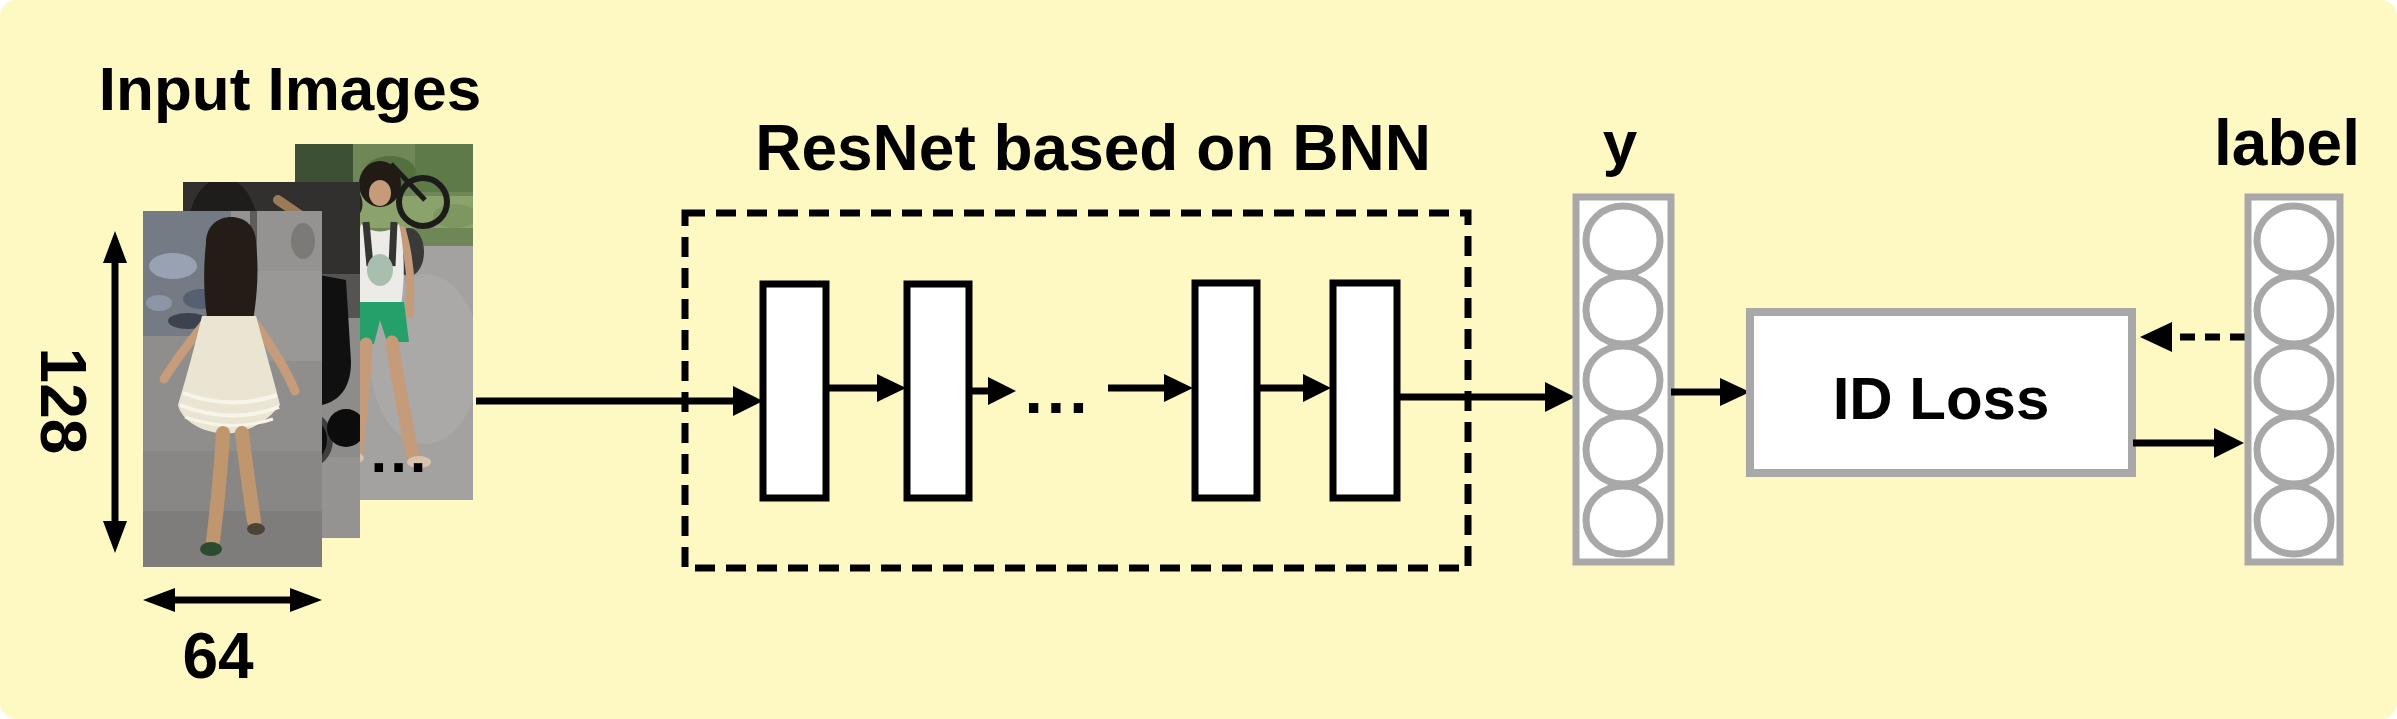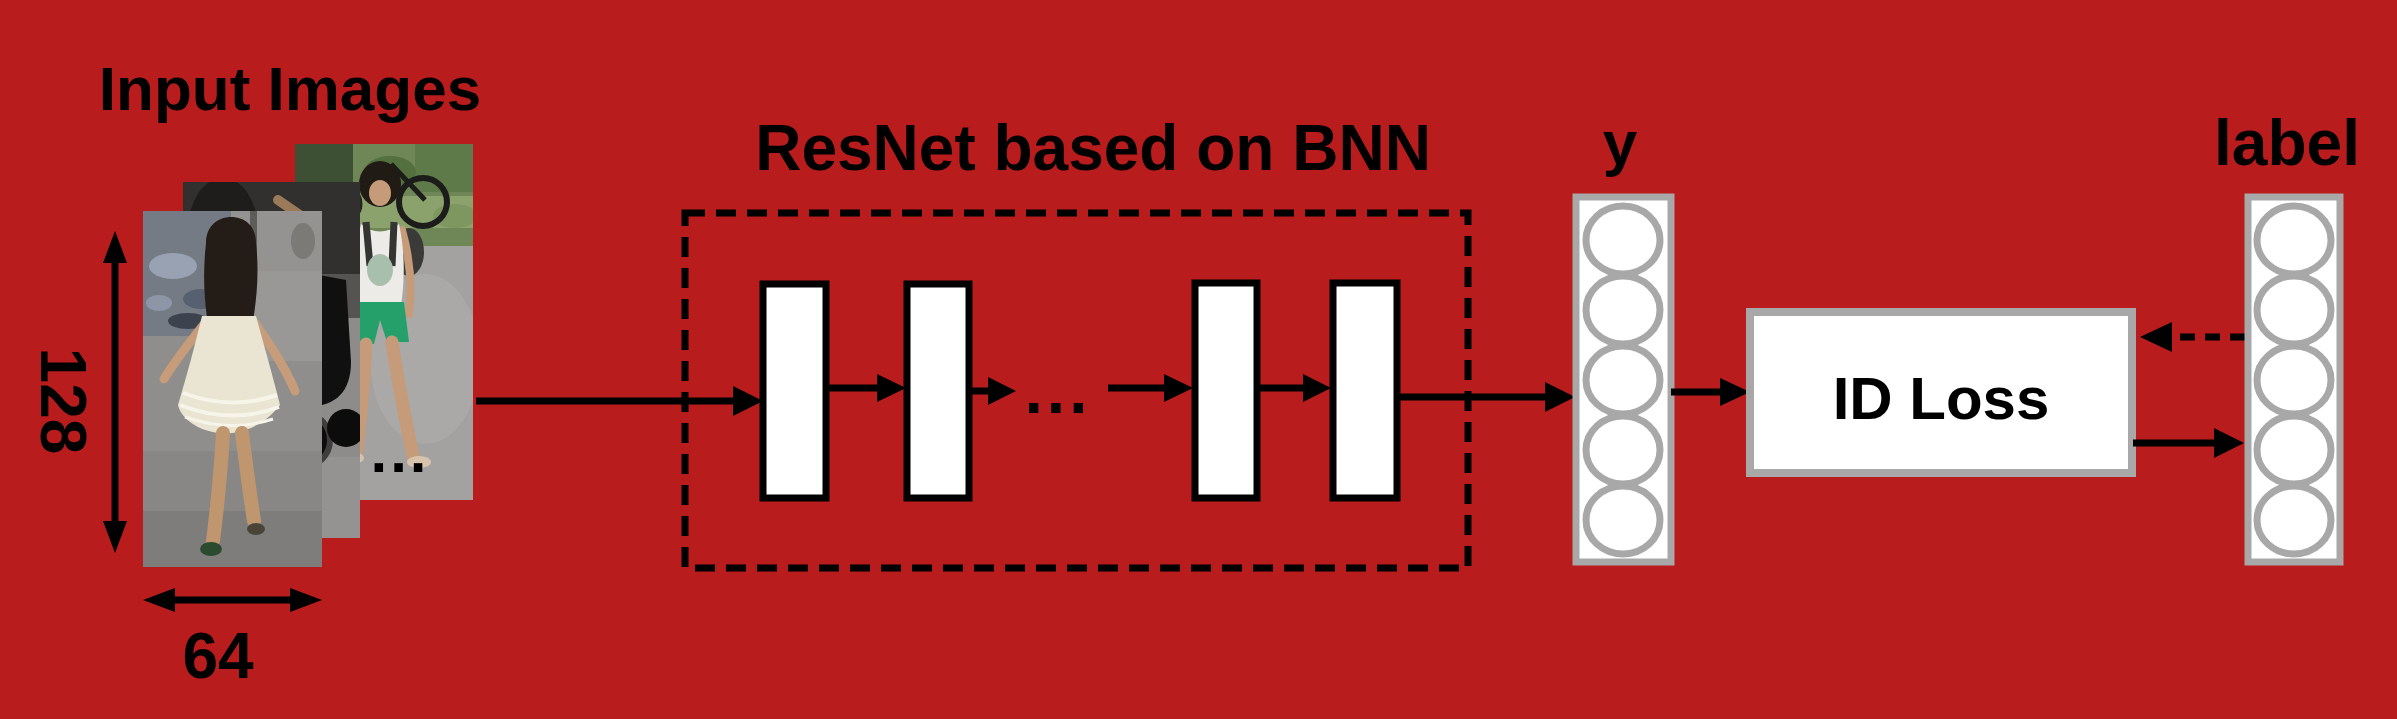--- a/index.html
+++ b/index.html
@@ -1,16 +1,16 @@
 <!DOCTYPE html>
 <html><head>
 <meta charset="utf-8">
 <style>
   html,body{margin:0;padding:0;background:#ffffff;}
-  .stage{position:relative;width:2397px;height:719px;background:#b91c1c;overflow:hidden;}
+  .stage{position:relative;width:2397px;height:719px;background:#fef9c3;overflow:hidden;border-radius:16px;}
   svg{display:block;}
   .lbl{font-family:"Liberation Sans",sans-serif;font-weight:700;fill:#000000;}
   .blk{fill:#ffffff;stroke:#000000;stroke-width:7;}
   .grayrect{fill:#ffffff;stroke:#a8a8a8;stroke-width:7;}
   .neuron{fill:#ffffff;stroke:#a8a8a8;stroke-width:7;}
   .arrowline{stroke:#000000;stroke-width:7;fill:none;}
   .arrowhead{fill:#000000;stroke:none;}
   .skin{stroke-linecap:round;fill:none;}
 </style>
 </head>

